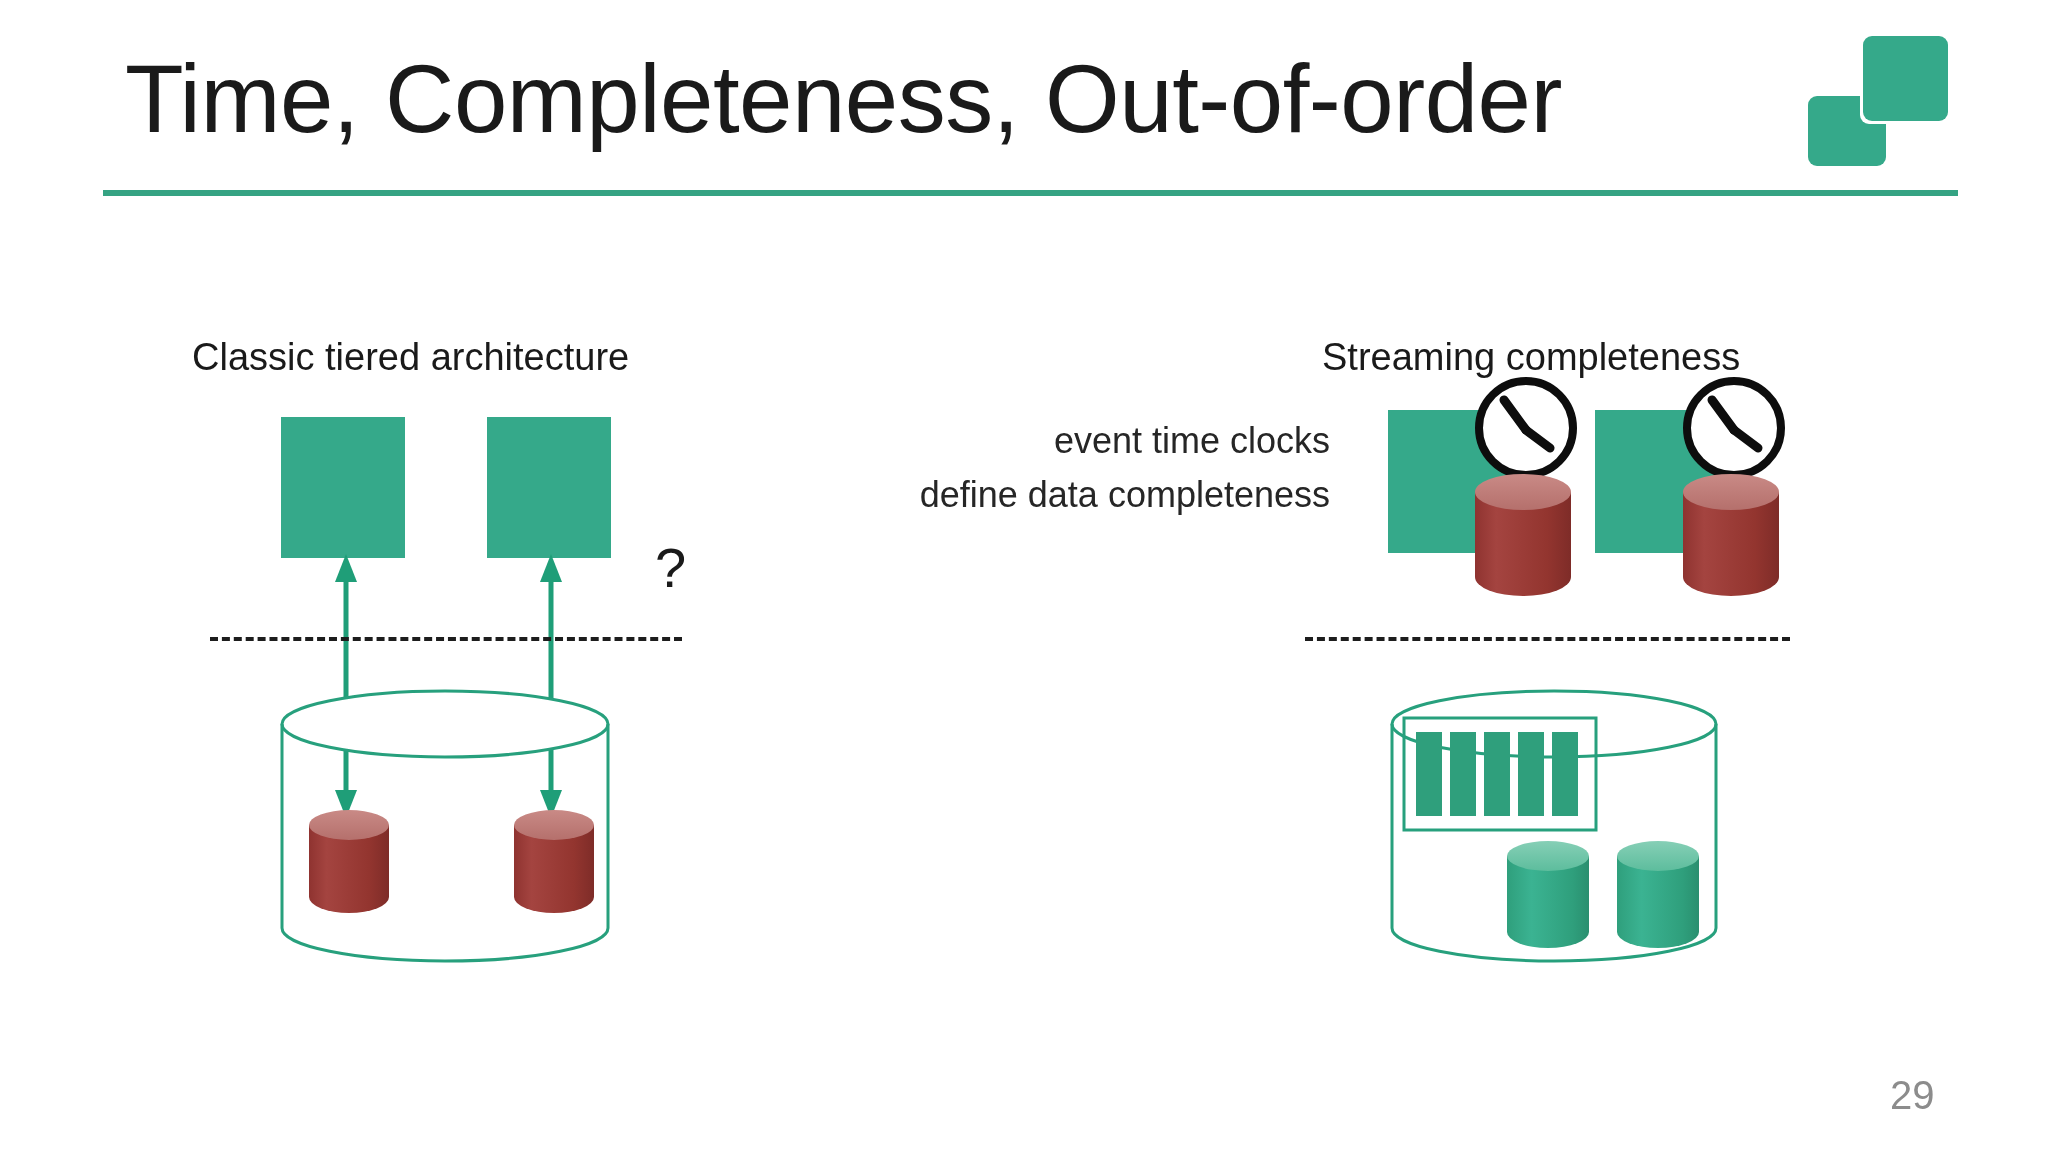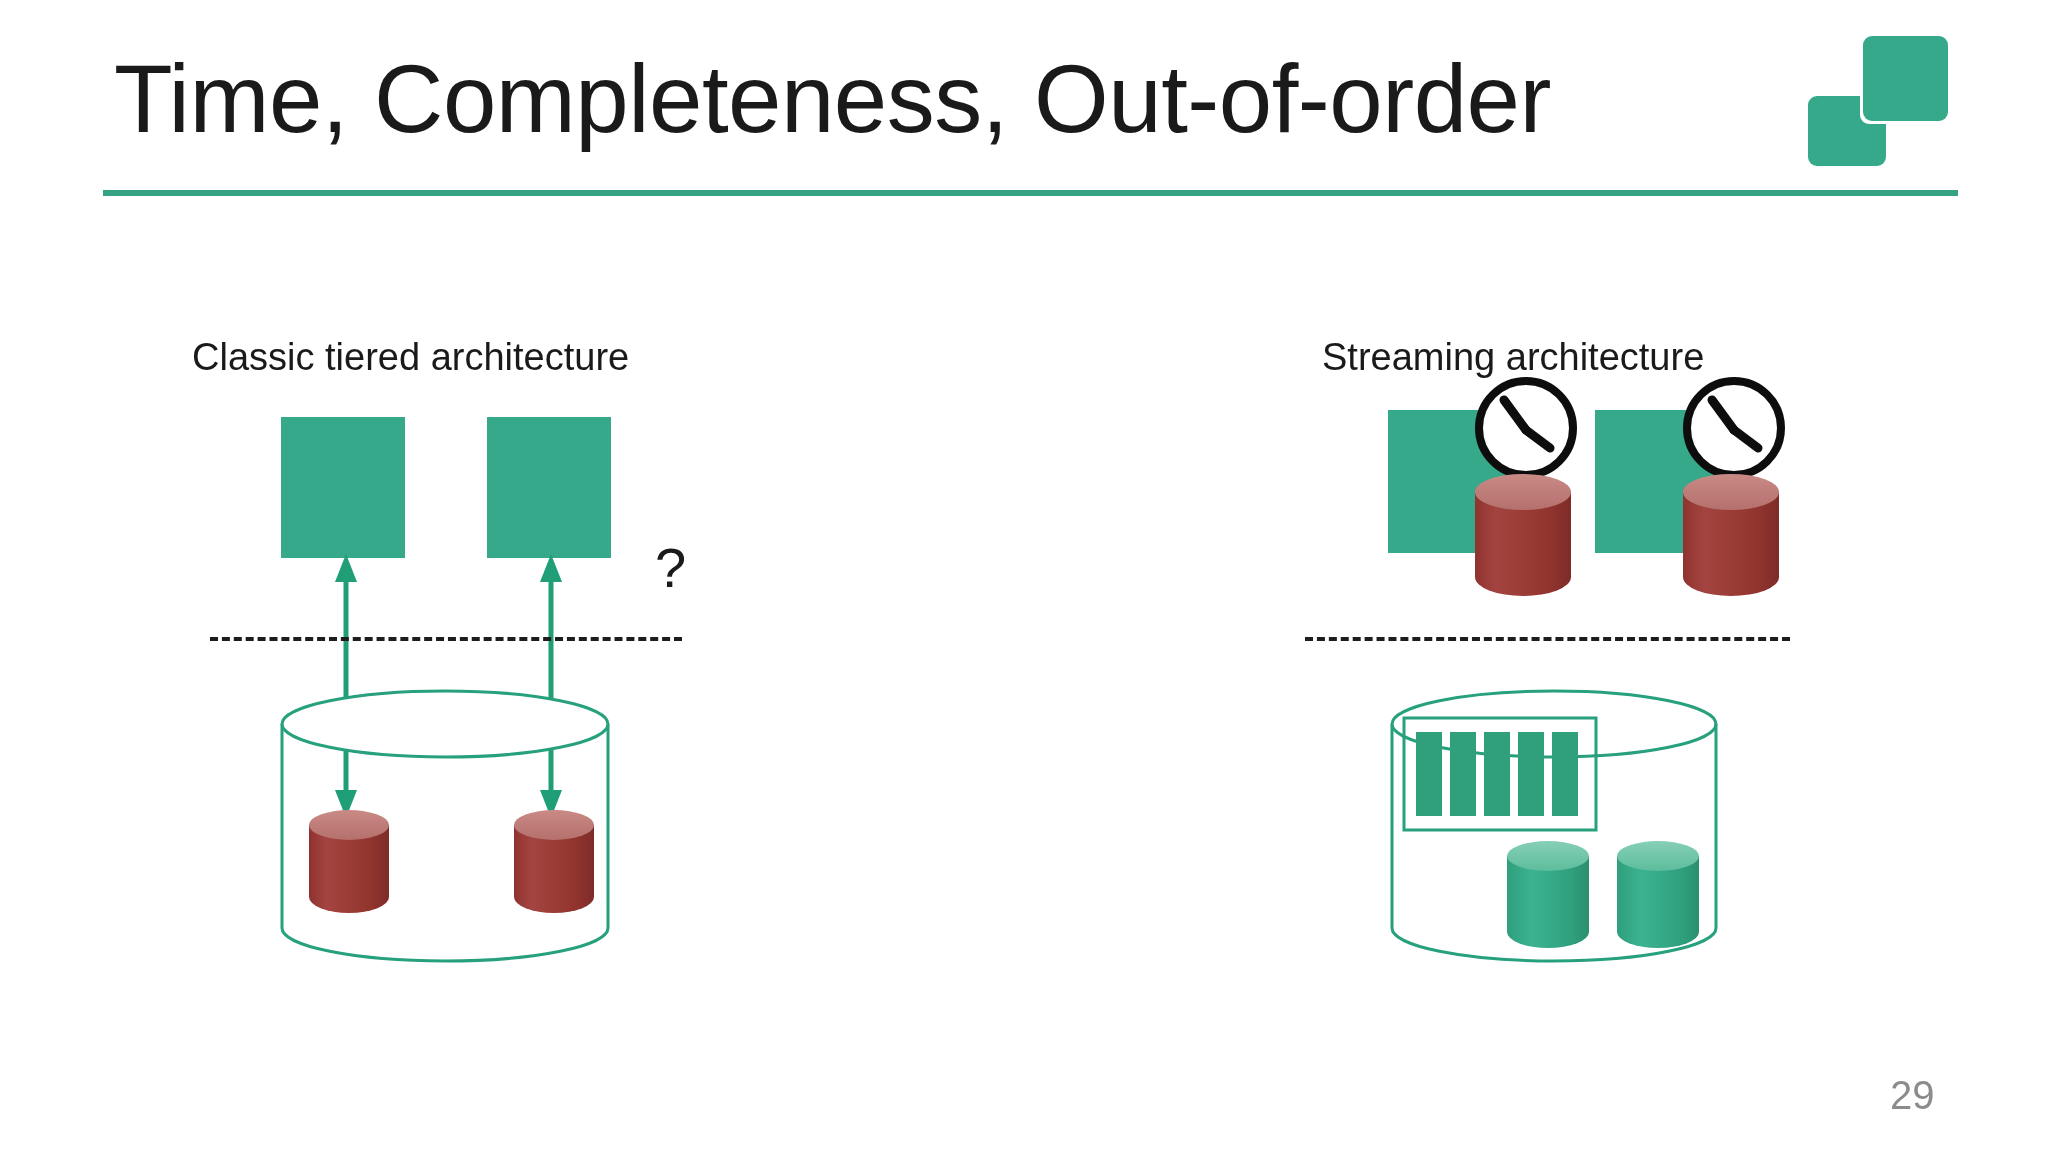--- a/index.html
+++ b/index.html
@@ -15,21 +15,21 @@
     position: relative;
     width: 2048px;
     height: 1152px;
     background: #ffffff;
     overflow: hidden;
   }
 
   
   #slide-title {
     position: absolute;
-    left: 114px;
+    left: 125px;
     top: 40px;
     width: 1600px;
     font-size: 96px;
     line-height: 118px;
     font-weight: 400;
     color: #1a1a1a;
     letter-spacing: -0.5px;
     white-space: nowrap;
   }
   #title-rule {
@@ -143,21 +143,21 @@
 
   <div id="title-rule"></div>
 
   <div id="logo">
     <div class="sq sq-back"></div>
     <div class="sq sq-front"></div>
   </div>
 
   <div class="section-heading" id="heading-classic">Classic tiered architecture</div>
 
-  <div class="section-heading" id="heading-streaming">Streaming architecture</div>
+  <div class="section-heading" id="heading-streaming">Streaming completeness</div>
 
   <div class="teal-square" style="left:281px; top:417px; width:124px; height:141px;"></div>
   <div class="teal-square" style="left:487px; top:417px; width:124px; height:141px;"></div>
 
   <svg class="vec" style="left:0px; top:0px;" width="2048" height="1152">
 
     <g>
       <line x1="346" y1="563" x2="346" y2="808" stroke="#1f9e78" stroke-width="5"></line>
       <polygon points="346,554 335,582 357,582" fill="#1f9e78"></polygon>
       <polygon points="346,818 335,790 357,790" fill="#1f9e78"></polygon>
@@ -194,20 +194,22 @@
     <ellipse cx="42" cy="16" rx="40" ry="15" fill="url(#redTop1)"></ellipse>
   </svg>
 
   <svg class="vec" style="left:512px; top:809px;" width="90" height="110">
     <path d="M2,16 L2,88 A40,16 0 0 0 82,88 L82,16 Z" fill="url(#redBody1)"></path>
     <ellipse cx="42" cy="16" rx="40" ry="15" fill="url(#redTop1)"></ellipse>
   </svg>
 
   <div id="question-mark">?</div>
 
+  <div class="annotation" id="annotation-clocks">event time clocks
+define data completeness</div>
 
 
   <div class="teal-square" style="left:1388px; top:410px; width:143px; height:143px;"></div>
   <div class="teal-square" style="left:1595px; top:410px; width:143px; height:143px;"></div>
 
   <svg class="vec" style="left:1472px; top:374px;" width="108" height="108">
     <circle cx="54" cy="54" r="47" fill="#ffffff" stroke="#0d0d0d" stroke-width="8"></circle>
     <line x1="54" y1="56" x2="32" y2="26" stroke="#0d0d0d" stroke-width="9" stroke-linecap="round"></line>
     <line x1="54" y1="56" x2="78" y2="74" stroke="#0d0d0d" stroke-width="9" stroke-linecap="round"></line>
   </svg>

